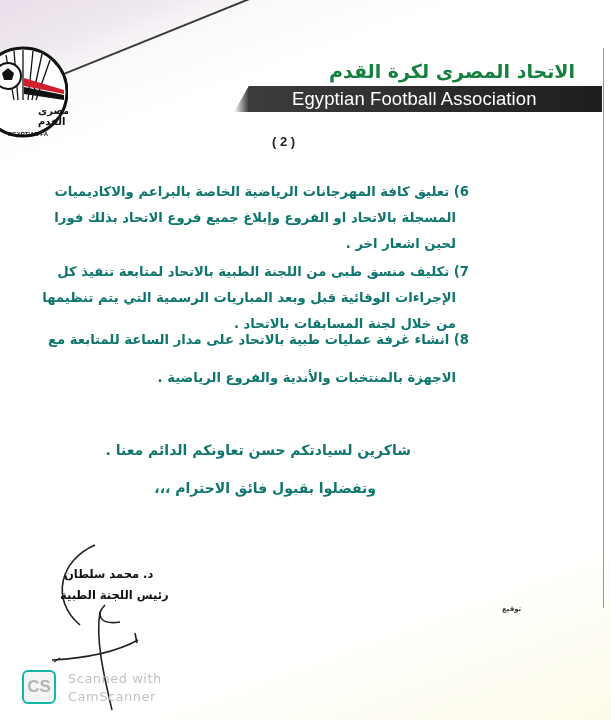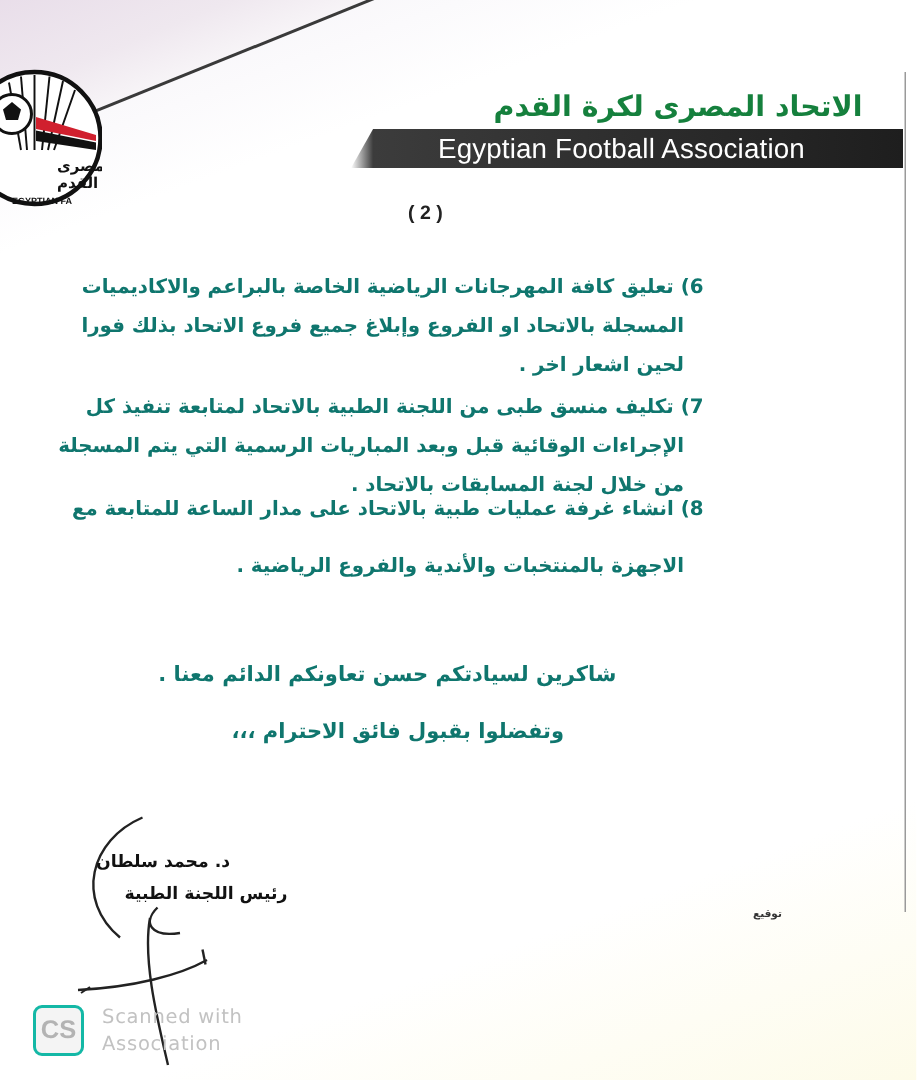--- a/index.html
+++ b/index.html
@@ -104,39 +104,39 @@
 <div class="header-bar"></div>
 <div class="header-en">Egyptian Football Association</div>
 
 <div class="page-num">( 2 )</div>
 
 <div class="body-text" style="right:142px; top:184px;">6) تعليق كافة المهرجانات الرياضية الخاصة بالبراعم والاكاديميات</div>
 <div class="body-text" style="right:155px; top:210px;">المسجلة بالاتحاد او الفروع وإبلاغ جميع فروع الاتحاد بذلك فورا</div>
 <div class="body-text" style="right:155px; top:236px;">لحين اشعار اخر .</div>
 
 <div class="body-text" style="right:142px; top:264px;">7) تكليف منسق طبى من اللجنة الطبية بالاتحاد لمتابعة تنفيذ كل</div>
-<div class="body-text" style="right:155px; top:290px;">الإجراءات الوقائية قبل وبعد المباريات الرسمية التي يتم المسجلة</div>
+<div class="body-text" style="right:155px; top:290px;">الإجراءات الوقائية قبل وبعد المباريات الرسمية التي يتم تنظيمها</div>
 <div class="body-text" style="right:155px; top:316px;">من خلال لجنة المسابقات بالاتحاد .</div>
 
 <div class="body-text" style="right:142px; top:332px;">8) انشاء غرفة عمليات طبية بالاتحاد على مدار الساعة للمتابعة مع</div>
 <div class="body-text" style="right:155px; top:370px;">الاجهزة بالمنتخبات والأندية والفروع الرياضية .</div>
 
 <div class="body-text closing" style="right:200px; top:442px;">شاكرين لسيادتكم حسن تعاونكم الدائم معنا .</div>
 <div class="body-text closing" style="right:235px; top:480px;">وتفضلوا بقبول فائق الاحترام ،،،</div>
 
 <svg class="signature-svg" viewBox="0 0 220 180">
   <path d="M95 5 C 60 20, 50 60, 80 85" fill="none" stroke="#222" stroke-width="1.6"></path>
   <path d="M105 65 C 95 75, 100 85, 120 82" fill="none" stroke="#222" stroke-width="1.6"></path>
   <path d="M100 72 C 95 100, 105 140, 112 170" fill="none" stroke="#222" stroke-width="1.6"></path>
   <path d="M52 120 C 90 118, 120 110, 138 100" fill="none" stroke="#222" stroke-width="1.6"></path>
   <path d="M135 93 L 137 103" fill="none" stroke="#222" stroke-width="1.6"></path>
   <path d="M60 118 L 54 122" fill="none" stroke="#222" stroke-width="1.4"></path>
 </svg>
 <div class="sig-text" style="left:64px; top:567px;">د. محمد سلطان</div>
-<div class="sig-text" style="left:60px; top:588px;margin-left:23px;">رئيس اللجنة الطبية</div>
+<div class="sig-text" style="left:60px; top:588px;">رئيس اللجنة الطبية</div>
 
 <div class="initials">توقيع</div>
 
 <div class="cs-badge">CS</div>
 <div class="cs-text">
   <div>Scanned with</div>
-  <div>Association</div>
+  <div>CamScanner</div>
 </div>
 
 </body></html>

